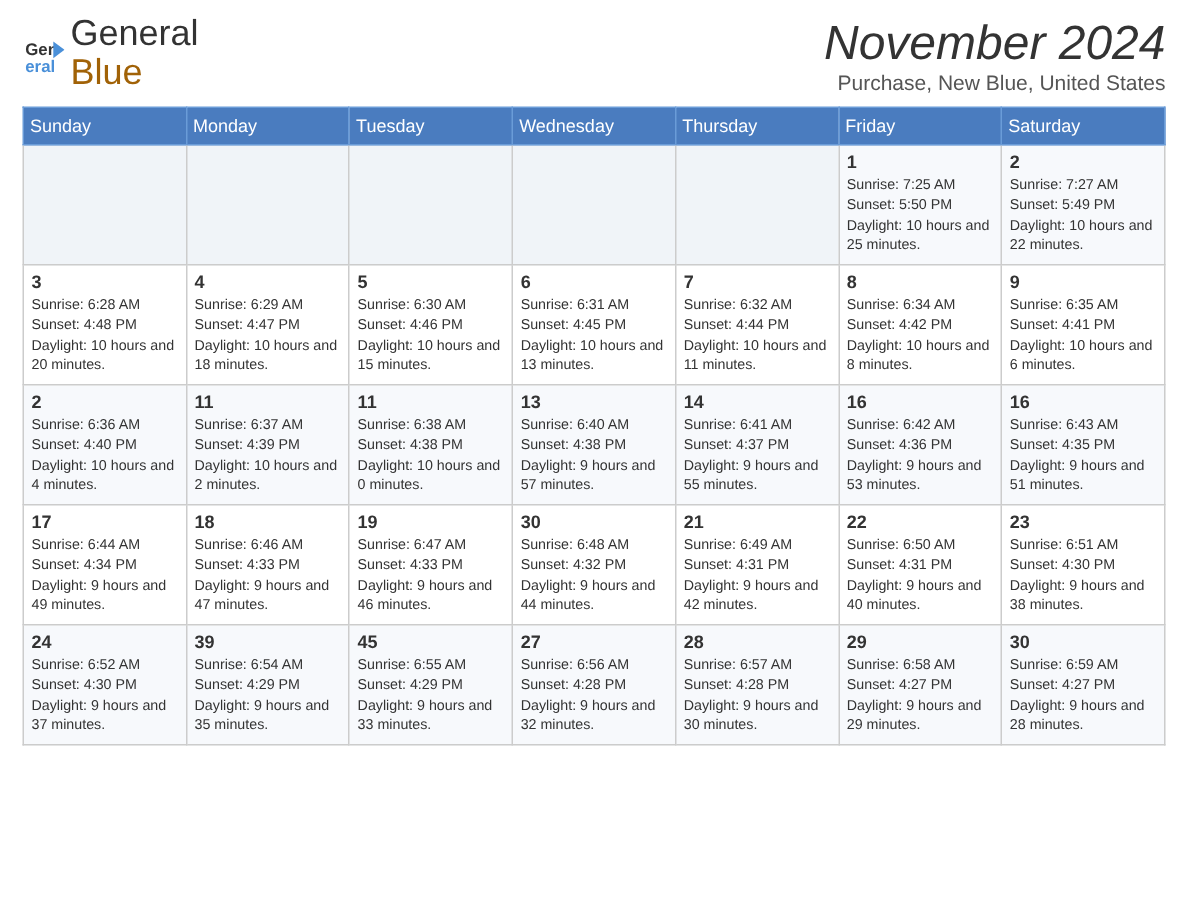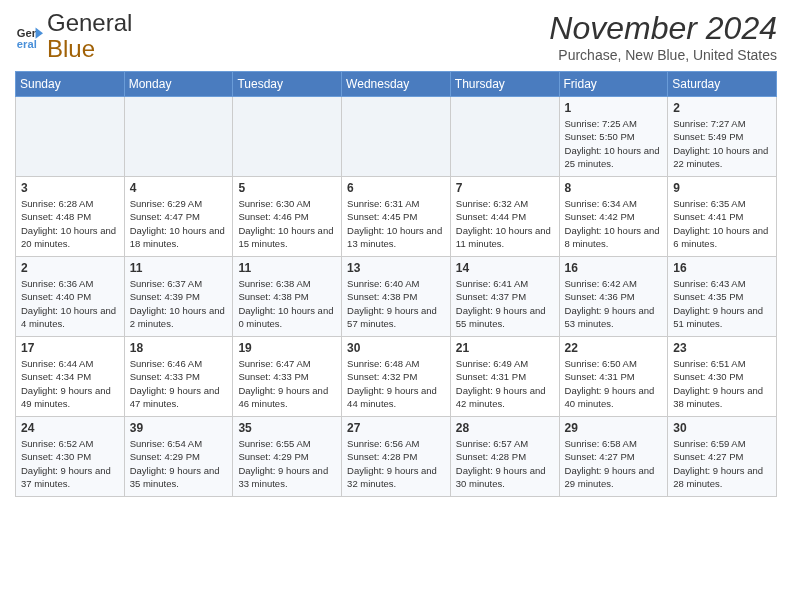--- a/index.html
+++ b/index.html
@@ -235,21 +235,21 @@
         <tr>
           <td>
             <span class="day-num">24</span>
             <div class="day-info">Sunrise: 6:52 AM<br>Sunset: 4:30 PM<br>Daylight: 9 hours and 37 minutes.</div>
           </td>
           <td>
             <span class="day-num">39</span>
             <div class="day-info">Sunrise: 6:54 AM<br>Sunset: 4:29 PM<br>Daylight: 9 hours and 35 minutes.</div>
           </td>
           <td>
-            <span class="day-num">35</span>
+            <span class="day-num">45</span>
             <div class="day-info">Sunrise: 6:55 AM<br>Sunset: 4:29 PM<br>Daylight: 9 hours and 33 minutes.</div>
           </td>
           <td>
             <span class="day-num">27</span>
             <div class="day-info">Sunrise: 6:56 AM<br>Sunset: 4:28 PM<br>Daylight: 9 hours and 32 minutes.</div>
           </td>
           <td>
             <span class="day-num">28</span>
             <div class="day-info">Sunrise: 6:57 AM<br>Sunset: 4:28 PM<br>Daylight: 9 hours and 30 minutes.</div>
           </td>

